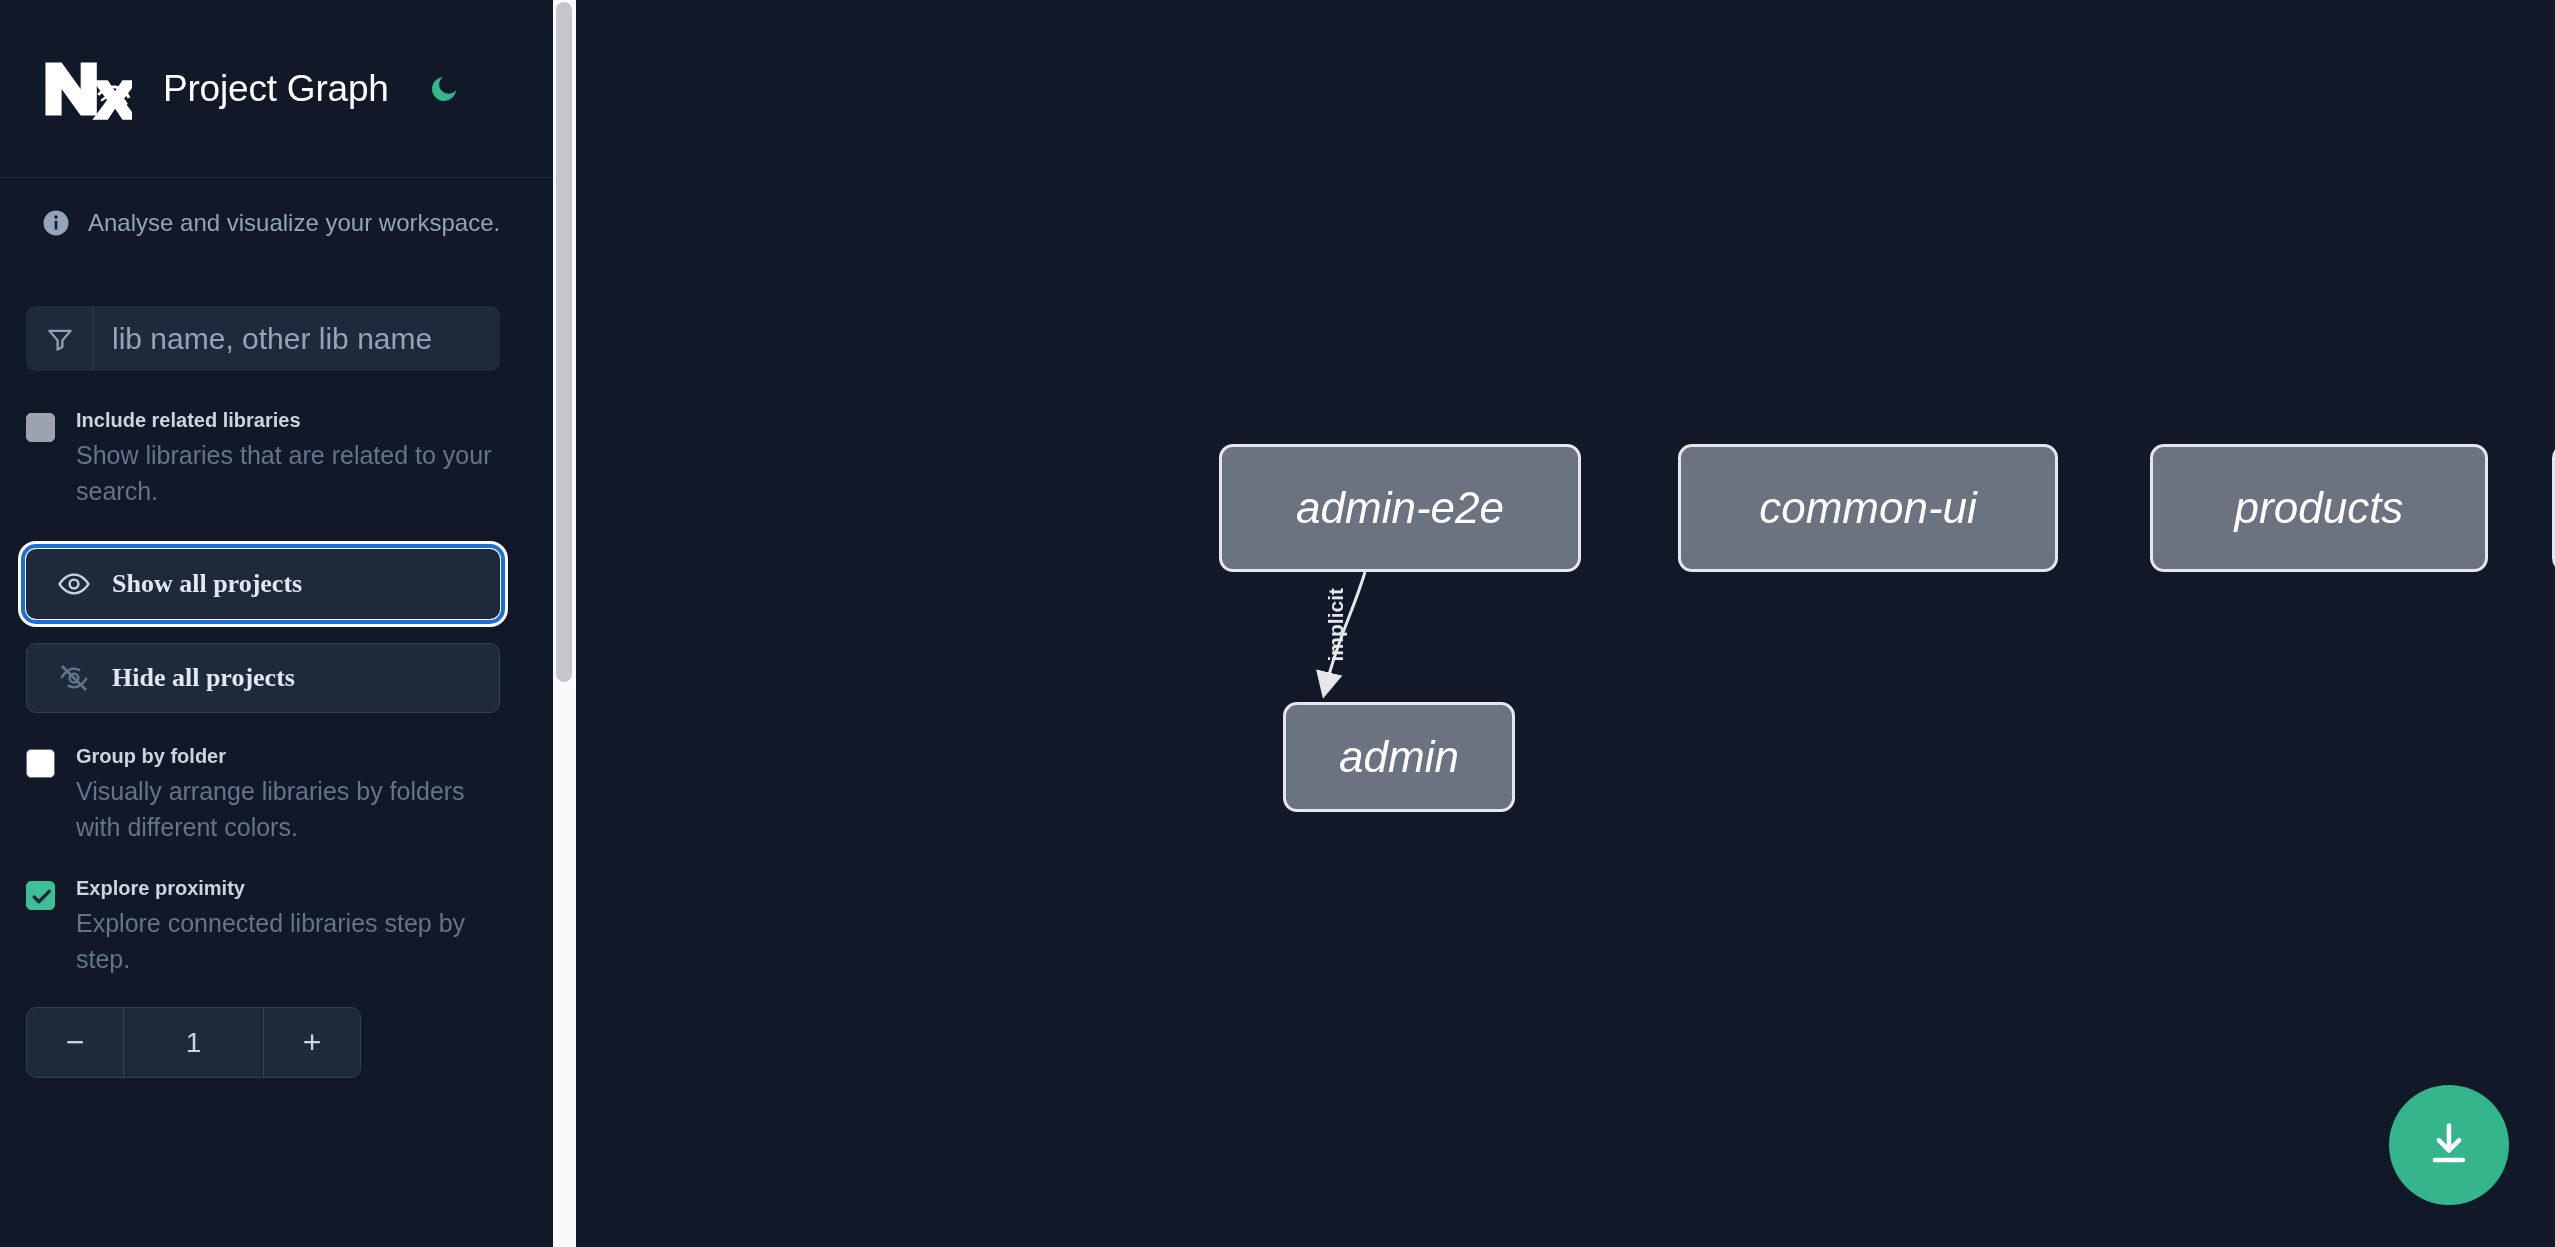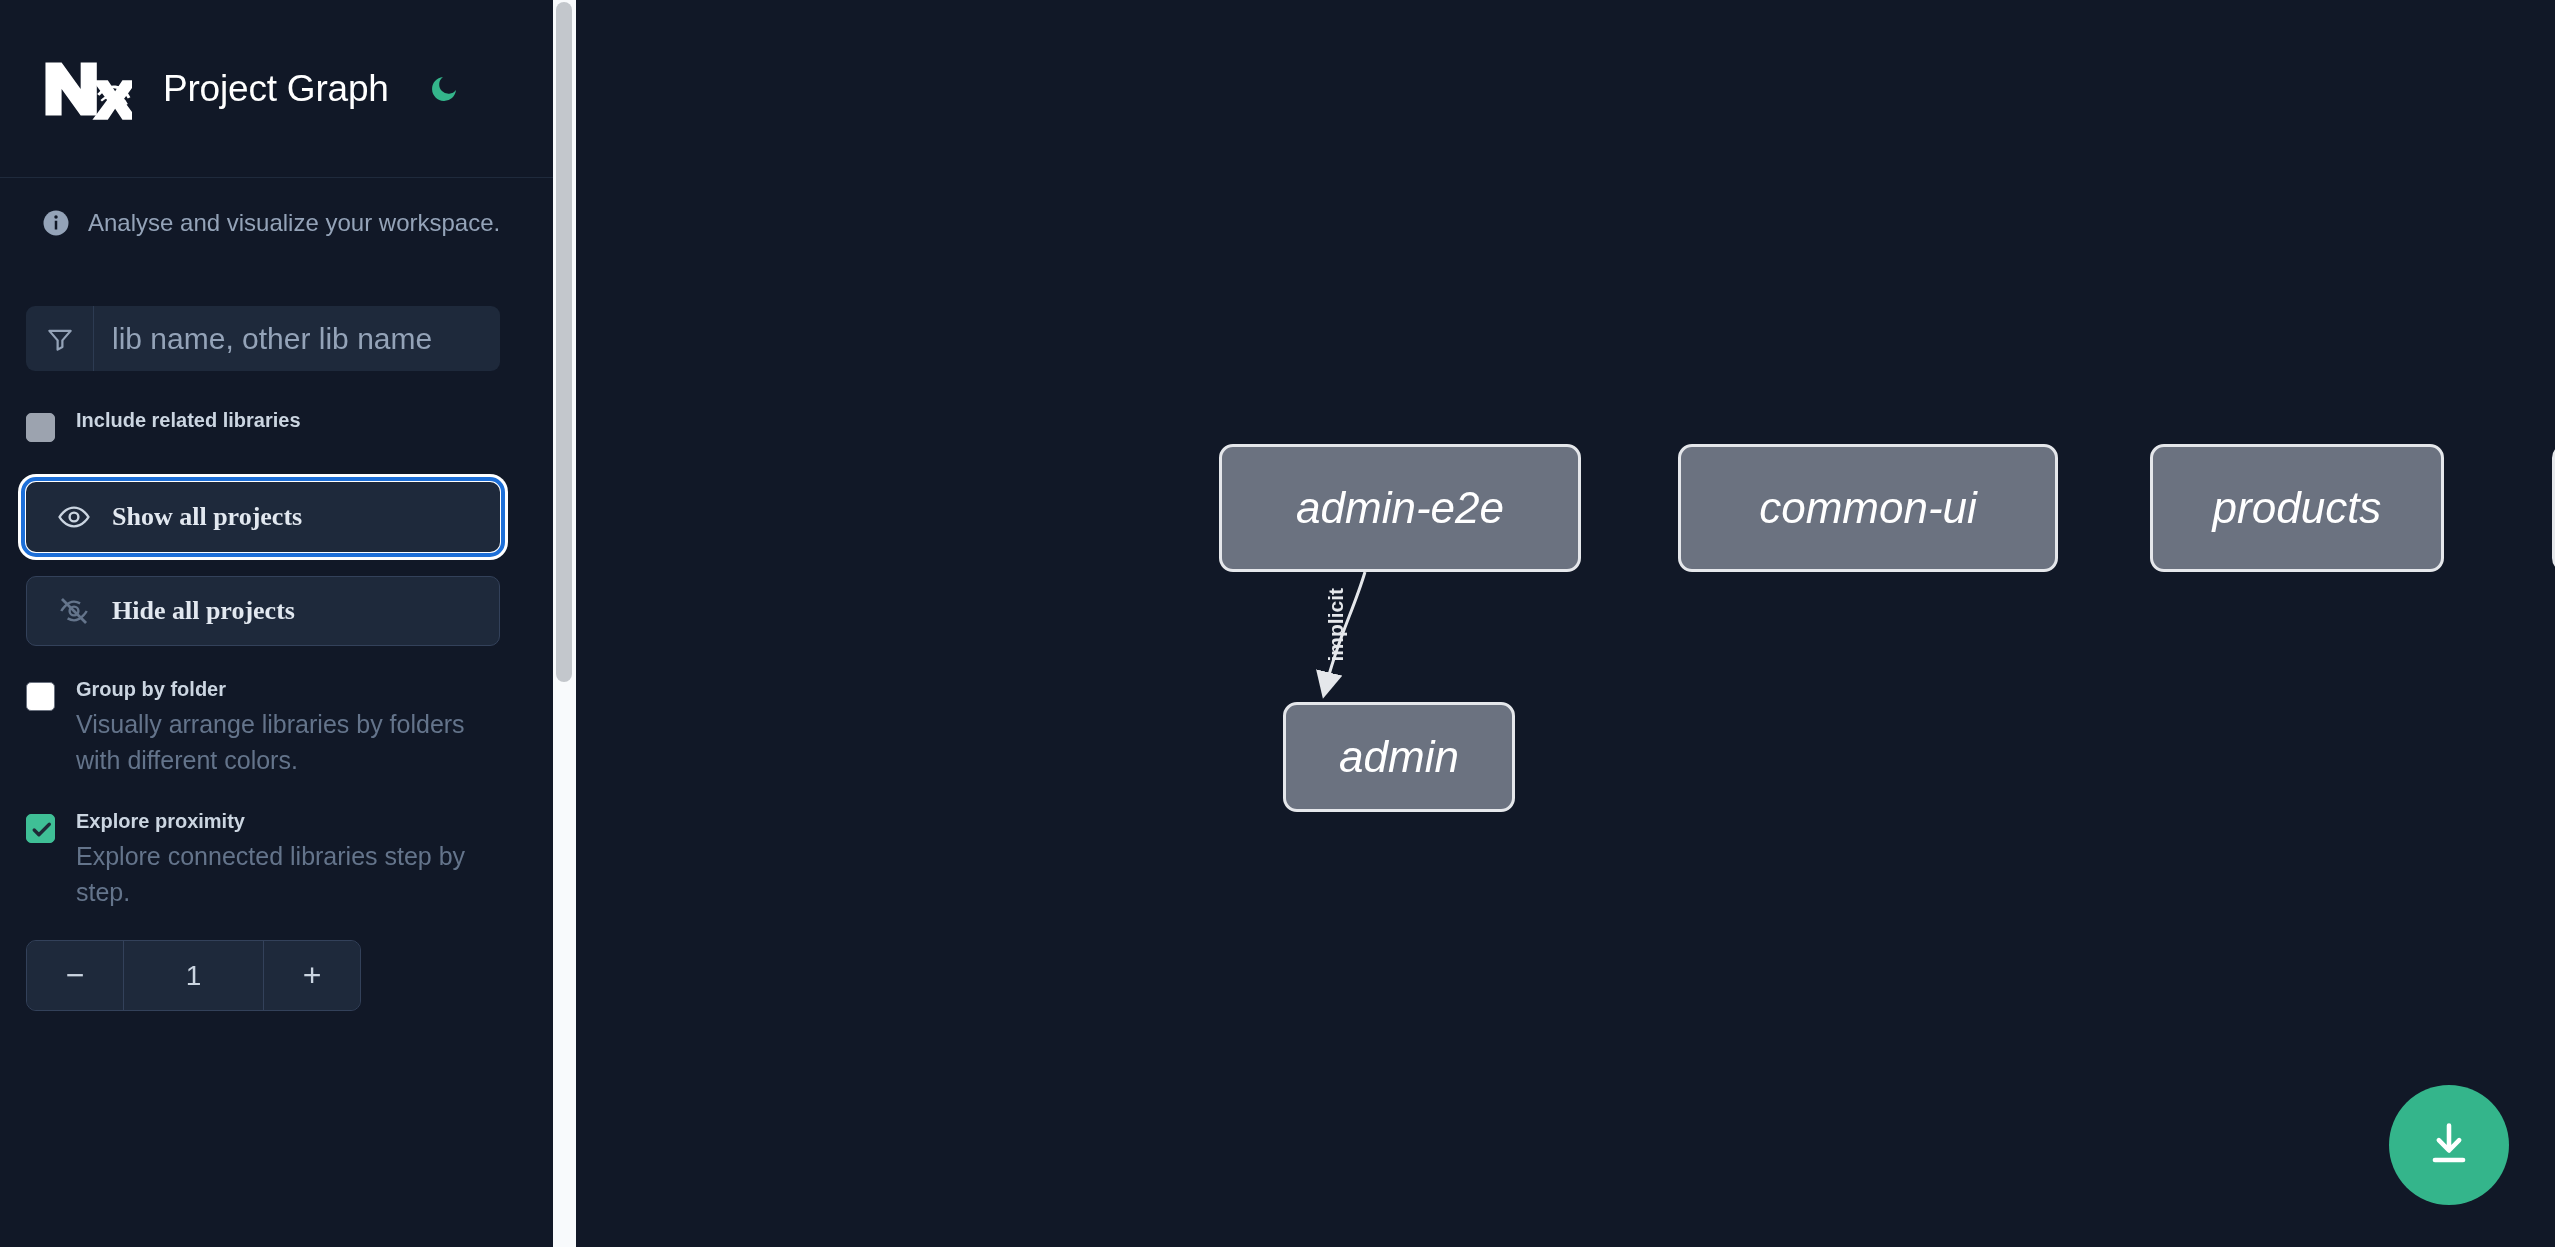--- a/index.html
+++ b/index.html
@@ -273,20 +273,21 @@
             </svg>
           </span>
           <input class="search-input" type="text" placeholder="lib name, other lib name" style="">
         </div>
       </div>
 
       <div class="check-row">
         <span class="cbox disabled"></span>
         <div class="check-texts">
           <div class="check-title">Include related libraries</div>
+          <div class="check-desc">Show libraries that are related to your search.</div>
         </div>
       </div>
 
       <div class="btns">
         <button class="gbtn focused">
           <span class="gicon">
             <svg viewBox="0 0 24 24" width="34" height="34" aria-hidden="true">
               <path fill="none" stroke="#cbd5e1" stroke-width="1.7" d="M1.8 12S5.5 5.4 12 5.4 22.2 12 22.2 12 18.5 18.6 12 18.6 1.8 12 1.8 12z"></path>
               <circle cx="12" cy="12" r="3.1" fill="none" stroke="#cbd5e1" stroke-width="1.7"></circle>
             </svg>
@@ -352,21 +353,21 @@
 
       <path d="M 812 572 C 800 612 784 640 772 690" fill="none" stroke="#e5e7eb" stroke-width="3" marker-end="url(#arrow)"></path>
 
       <path d="M 2150 572 C 2140 612 2124 640 2112 690" fill="none" stroke="#e5e7eb" stroke-width="3" marker-end="url(#arrow)"></path>
     </svg>
 
     <div class="edge-label" style="left:771px; top:588px;">implicit</div>
 
     <div class="node" style="left:666px; top:444px; width:362px; height:128px;">admin-e2e</div>
     <div class="node" style="left:1125px; top:444px; width:380px; height:128px;">common-ui</div>
-    <div class="node" style="left:1597px; top:444px; width:294px; height:128px;">products</div>
+    <div class="node" style="left:1597px; top:444px; width:338px; height:128px;">products</div>
     <div class="node" style="left:1999px; top:444px; width:342px; height:128px;">store-e2e</div>
     <div class="node" style="left:730px; top:702px; width:232px; height:110px;">admin</div>
 
     <button class="fab">
       <span>
         <svg viewBox="0 0 24 24" width="52" height="52" aria-hidden="true">
           <path fill="none" stroke="#ffffff" stroke-width="2.1" stroke-linecap="round" stroke-linejoin="round" d="M12 3.5v11M7.3 10.2L12 15l4.7-4.8M5.5 19.4h13"></path>
         </svg>
       </span>
     </button>

